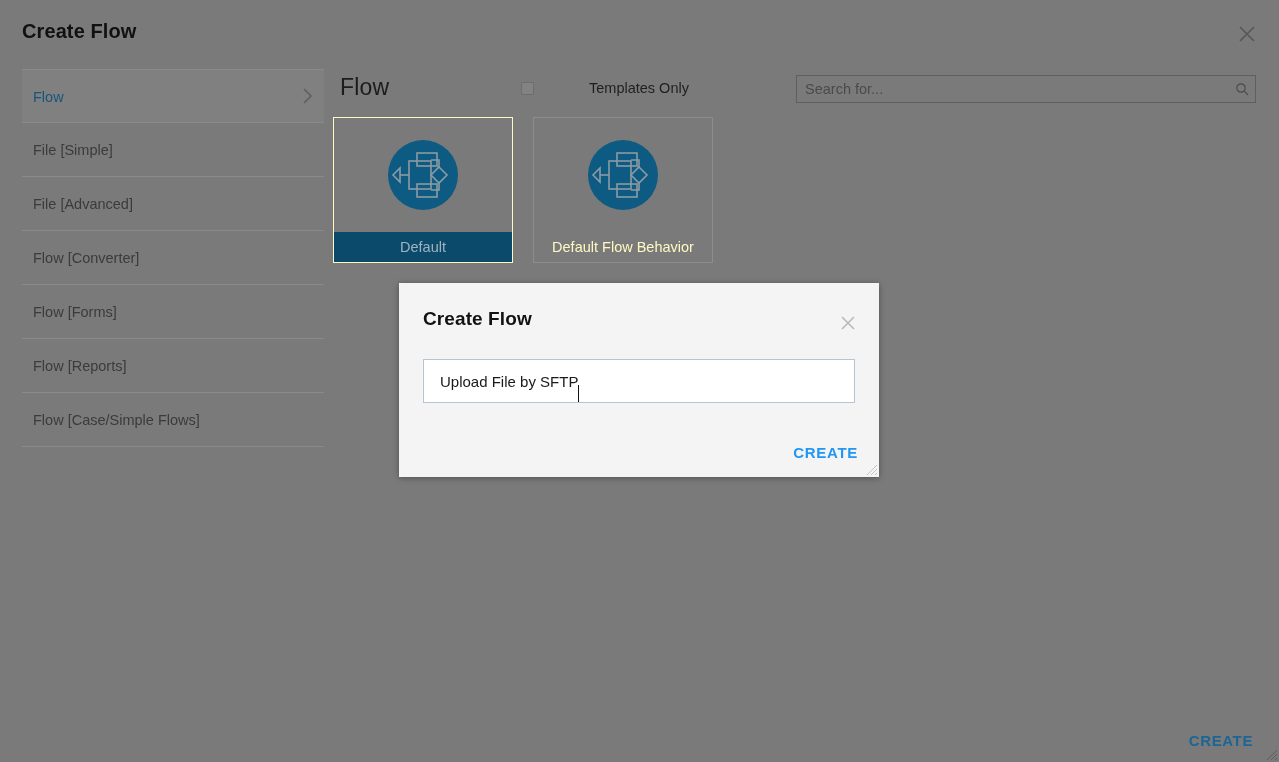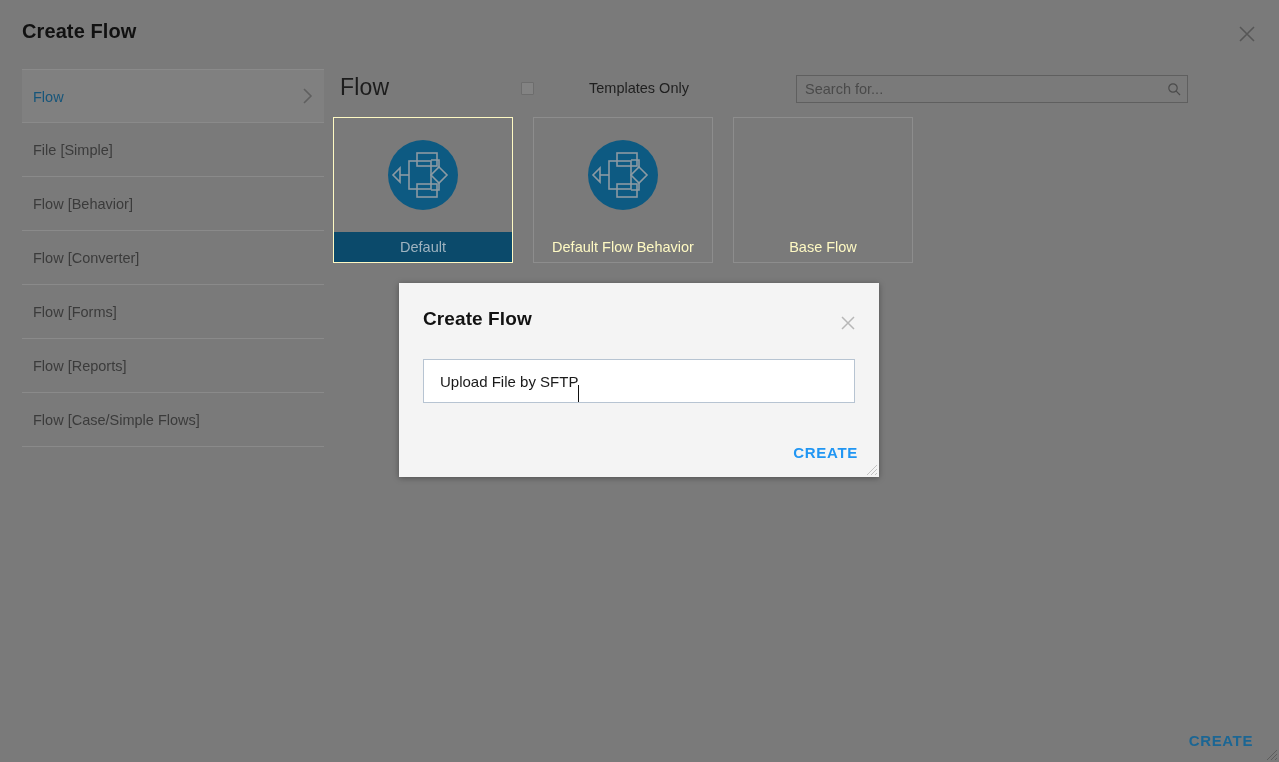--- a/index.html
+++ b/index.html
@@ -110,21 +110,21 @@
   #templates-only .lbl {
     font-size: 14.5px;
     color: #1f1f1f;
     margin-left: 45px;
   }
 
   #searchbox {
     position: absolute;
     left: 796px;
     top: 75px;
-    width: 392px;
+    width: 460px;
     height: 28px;
     border: 1px solid #5f5f5f;
     background: transparent;
     box-sizing: border-box;
     display: flex;
     align-items: center;
     cursor: text;
   }
   #search-input {
     border: 0;
@@ -314,21 +314,21 @@
           <path d="M3 3 L10 10 L3 17" stroke="#4a4a4a" stroke-width="1.6" fill="none"></path>
         </svg>
       </span>
     </div>
 
     <div class="side-item">
       <span>File [Simple]</span>
     </div>
 
     <div class="side-item">
-      <span>Flow [Behavior]</span>
+      <span>File [Advanced]</span>
     </div>
 
     <div class="side-item">
       <span>Flow [Converter]</span>
     </div>
 
     <div class="side-item">
       <span>Flow [Forms]</span>
     </div>
 
@@ -392,24 +392,20 @@
             <path d="M44 51 L52 51 L52 41"></path>
             <path d="M22 36 L13 36"></path>
             <path d="M13 29 L13 43 L6 36 Z" fill="#0d5a82"></path>
             <path d="M52 28 L60 36 L52 44 L44 36 Z" fill="#0d5a82"></path>
           </g>
         </svg>
       </div>
       <div class="card-foot">Default Flow Behavior</div>
     </div>
 
-    <div class="card">
-      <div class="card-body"></div>
-      <div class="card-foot">Base Flow</div>
-    </div>
 
   </div>
 
   <div id="wizard-create">CREATE</div>
 
   <div id="wizard-grip">
     <svg width="14" height="14" viewBox="0 0 14 14">
       <g stroke="#3a3a3a" stroke-width="1">
         <path d="M13 3 L3 13"></path>
         <path d="M13 7 L7 13"></path>

